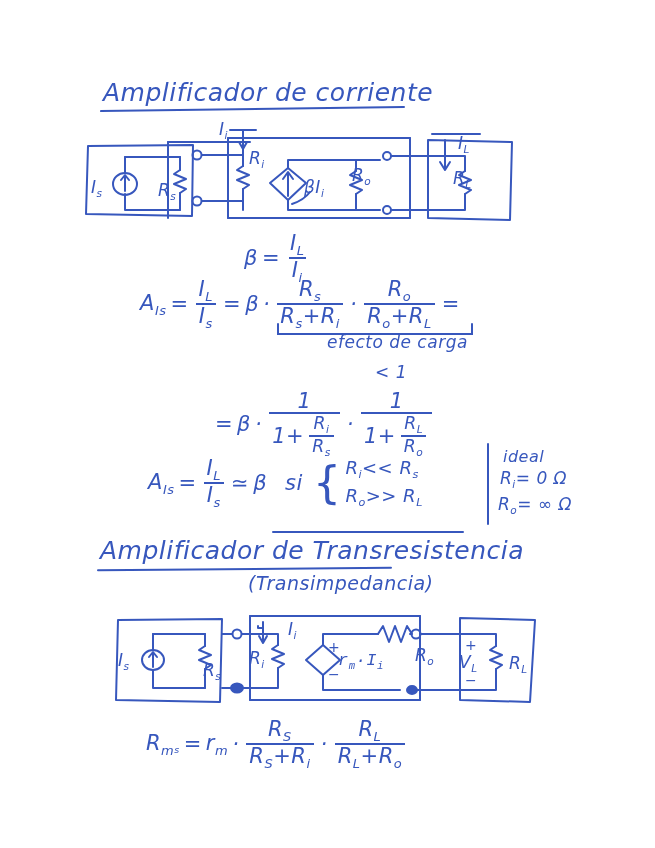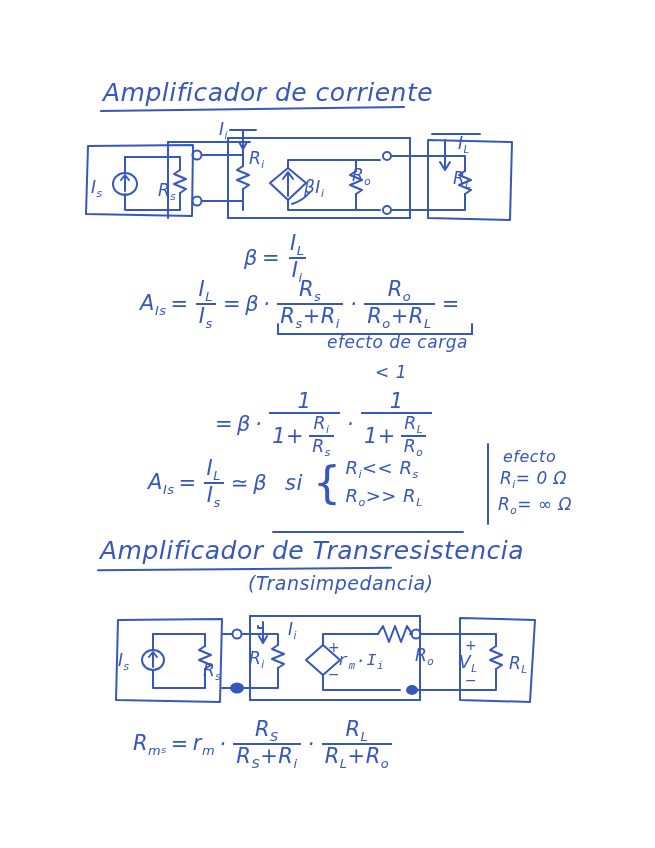--- a/index.html
+++ b/index.html
@@ -183,21 +183,21 @@
   <span>β</span>
   <span style="margin-left:14px;">si</span>
   <span class="brace" style="margin-left:6px;">{</span>
   <span style="display:inline-flex;flex-direction:column;gap:4px;font-size:18px;">
     <span><span>R</span><span class="sub">i</span><span>&lt;&lt; R</span><span class="sub">s</span></span>
     <span><span>R</span><span class="sub">o</span><span>&gt;&gt; R</span><span class="sub">L</span></span>
   </span>
 </div>
 
 <div class="vbar" style="left:487px;top:443px;height:82px;"></div>
-<div class="abs hw" style="left:503px;top:447px;font-size:16px;">efecto</div>
+<div class="abs hw" style="left:503px;top:447px;font-size:16px;">ideal</div>
 <div class="abs hw sm" style="left:500px;top:468px;"><span>R</span><span class="sub">i</span><span>= 0 Ω</span></div>
 <div class="abs hw sm" style="left:498px;top:494px;"><span>R</span><span class="sub">o</span><span>= ∞ Ω</span></div>
 
 <div class="abs hw title" style="left:100px;top:536px;">Amplificador de Transresistencia</div>
 <div class="u-line" style="left:97px;top:568px;width:295px;transform:rotate(-0.5deg);"></div>
 <div class="u-line" style="left:272px;top:531px;width:192px;"></div>
 <div class="abs hw" style="left:248px;top:572px;font-size:19px;">(Transimpedancia)</div>
 
 <div class="abs" style="left:110px;top:612px;">
 <svg width="440" height="92" viewBox="0 0 440 92">
@@ -258,21 +258,21 @@
 <div class="abs hw sm" style="left:288px;top:619px;"><span>I</span><span class="sub">i</span></div>
 <div class="abs hw xs" style="left:328px;top:639px;">+</div>
 <div class="abs hw xs" style="left:328px;top:666px;">−</div>
 <div class="abs hw sm" style="left:338px;top:651px;font-family:Liberation Mono, monospace;"><span>r</span><span class="sub">m</span><span>·I</span><span class="sub">i</span></div>
 <div class="abs hw sm" style="left:415px;top:645px;"><span>R</span><span class="sub">o</span></div>
 <div class="abs hw xs" style="left:465px;top:637px;">+</div>
 <div class="abs hw xs" style="left:465px;top:672px;">−</div>
 <div class="abs hw sm" style="left:459px;top:652px;"><span>V</span><span class="sub">L</span></div>
 <div class="abs hw sm" style="left:509px;top:653px;"><span>R</span><span class="sub">L</span></div>
 
-<div class="abs hw eq row" style="left:133px;top:718px;justify-content:flex-end;">
+<div class="abs hw eq row" style="left:146px;top:718px;justify-content:flex-end;">
   <span><span>R</span><span class="sub">m</span><span class="sub" style="font-size:.45em;">s</span></span>
   <span>=</span>
   <span><span>r</span><span class="sub">m</span></span>
   <span>·</span>
   <span class="frac">
     <span class="num"><span>R</span><span class="sub">S</span></span>
     <span class="den"><span>R</span><span class="sub">S</span><span>+R</span><span class="sub">i</span></span>
   </span>
   <span>·</span>
   <span class="frac">

